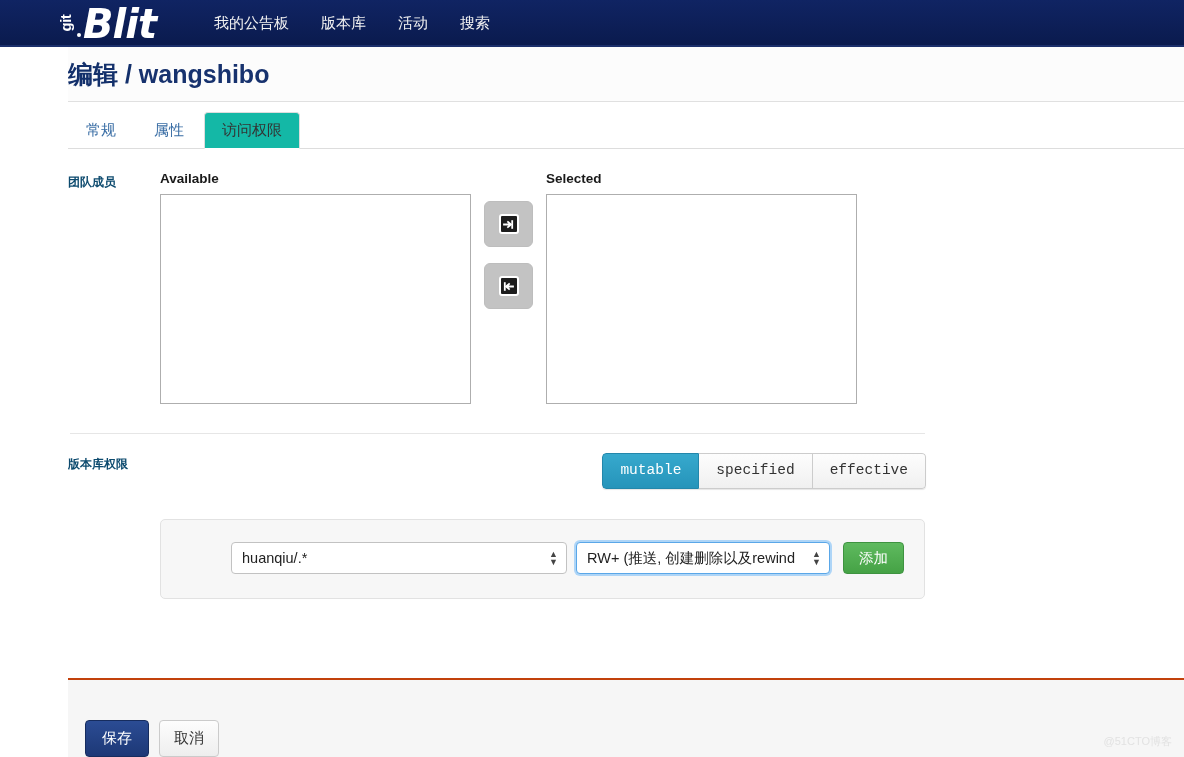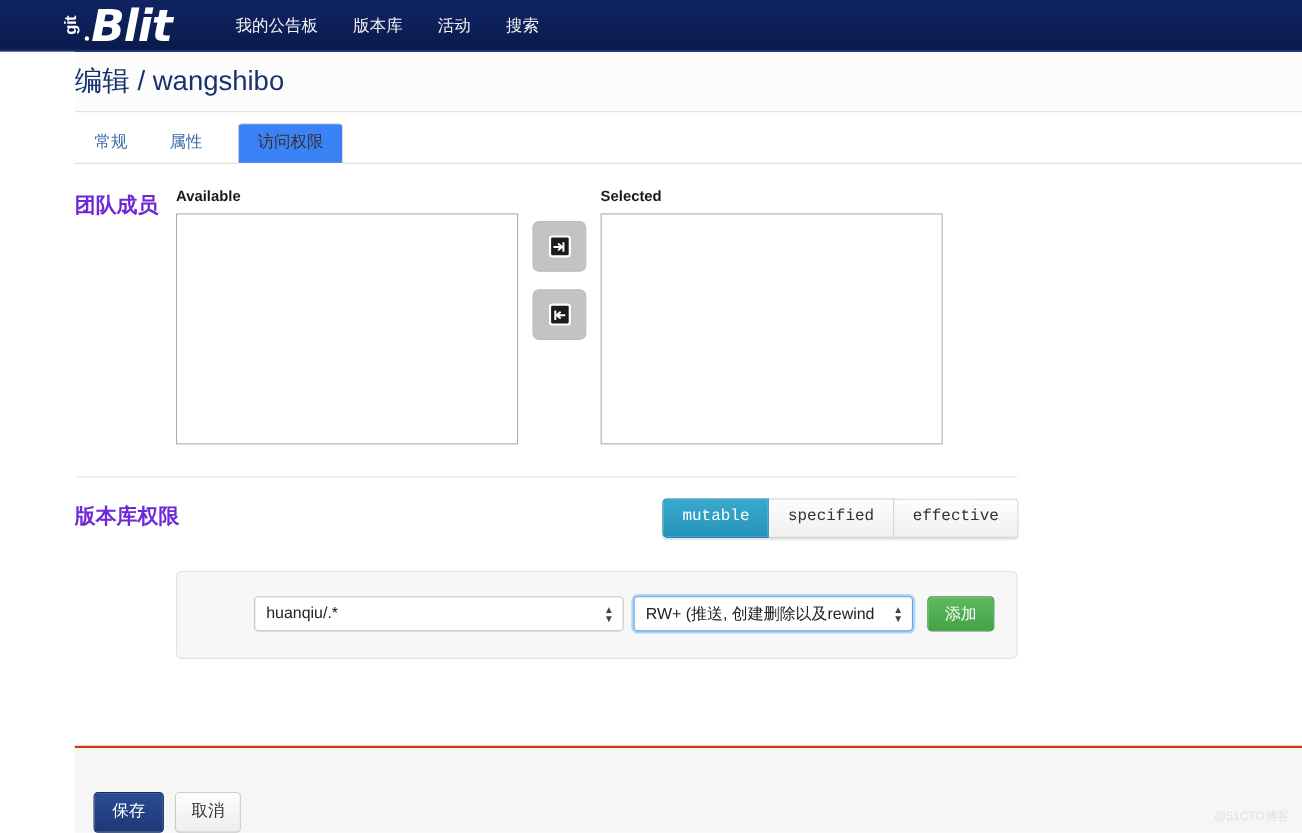--- a/index.html
+++ b/index.html
@@ -81,21 +81,21 @@
   .page-header {
     height: 55px;
     border-bottom: 1px solid #e0e0e0;
     background: #fcfcfc;
     display: flex;
     align-items: center;
     padding-left: 68px;
   }
   .page-title {
     font-size: 25px;
-    font-weight: normal;
+    font-weight: bold;
     color: #13306b;
     line-height: 1;
     white-space: nowrap;
   }
   .page-title .sub { color: #17326e; }
 
   
   .tabs-wrap {
     position: relative;
     height: 47px;
@@ -119,39 +119,38 @@
     color: #3a6ea5;
     cursor: pointer;
     border: 1px solid transparent;
     border-radius: 4px 4px 0 0;
     line-height: 1.2;
     background: transparent;
     white-space: nowrap;
   }
   .tab.active {
     color: #333333;
-    background: #3b82f6;
+    background: #14b8a6;
     border-color: #dddddd;
     border-bottom-color: #ffffff;
     cursor: default;
-    margin-left: 12px;
   }
 
   
   .content { padding: 0 0 0 0; }
 
   .section-teams {
     position: relative;
     padding: 22px 0 0 68px;
     display: flex;
   }
   .field-label {
-    font-size: 19px;
+    font-size: 12px;
     font-weight: bold;
-    color: #6d28d9;
+    color: #0c4a6e;
     width: 92px;
     padding-top: 3px;
     flex: none;
     white-space: nowrap;
   }
 
   .palette { display: flex; align-items: flex-start; }
   .palette-col { width: 311px; }
   .palette-heading {
     font-size: 13.5px;

